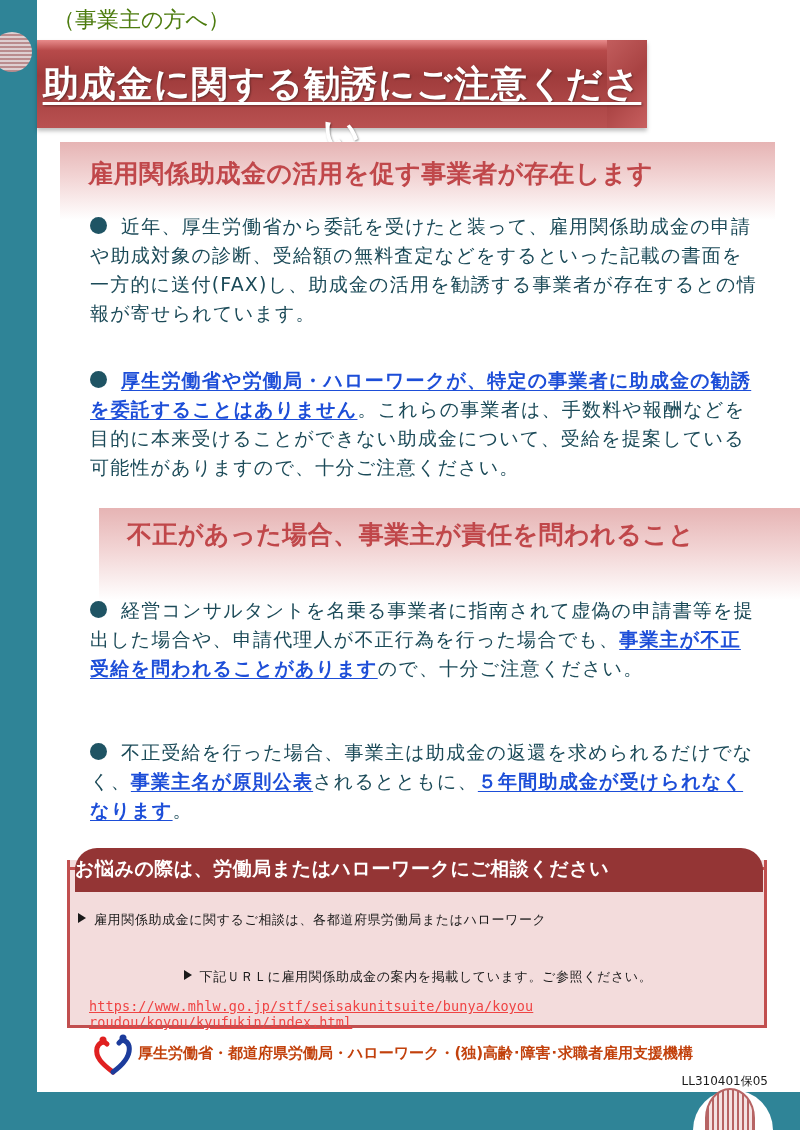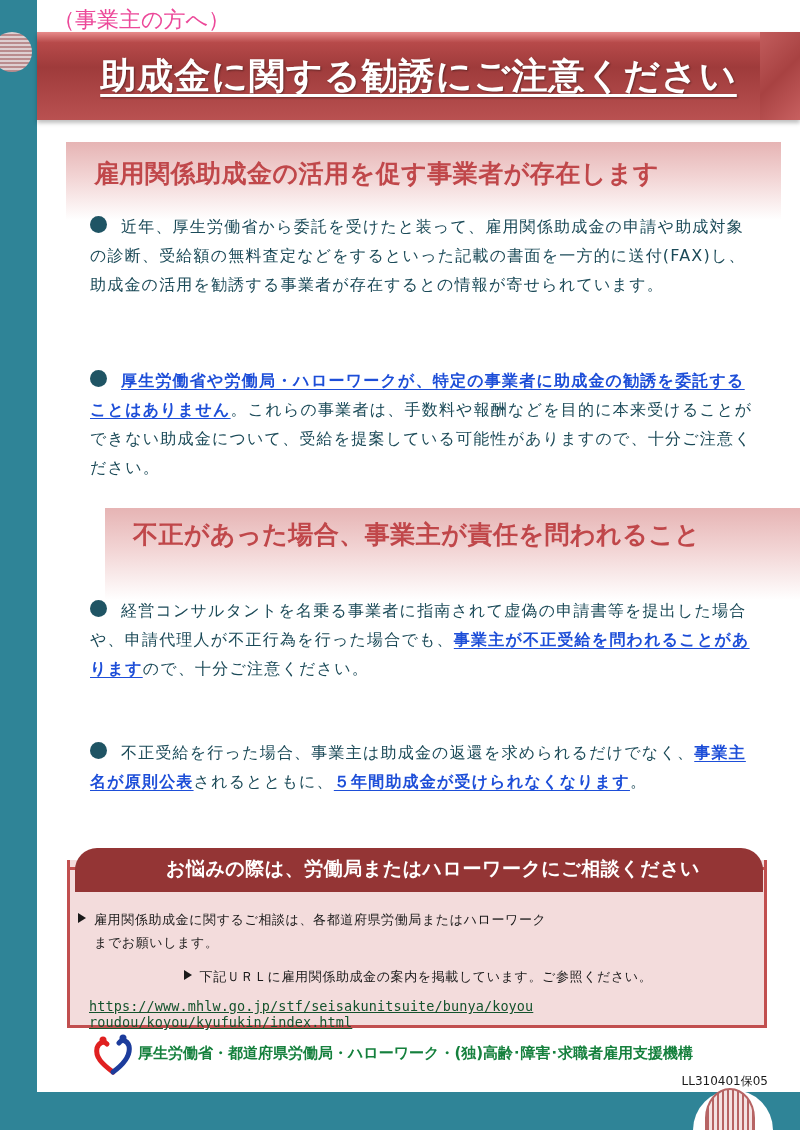--- a/index.html
+++ b/index.html
@@ -8,56 +8,56 @@
 
   
   .teal-left { position: absolute; left: 0; top: 0; width: 37px; height: 1130px; background: #2f8497; }
   .teal-left-top { position: absolute; left: 0; top: 0; width: 37px; height: 32px; background: #2f8497; border-radius: 0 0 18px 0; }
   .teal-bottom { position: absolute; left: 0; top: 1092px; width: 800px; height: 38px; background: #2f8497; }
   .frame-white { position: absolute; left: 37px; top: 38px; width: 763px; height: 1054px; background: #ffffff; }
 
   .left-disc { position: absolute; left: -8px; top: 32px; width: 40px; height: 40px; border-radius: 50%;
     background: repeating-linear-gradient(0deg, #c98c8c 0 2px, #f1d7d7 2px 4px); opacity: 0.9; }
 
-  .subtitle { position: absolute; left: 53px; top: 5px; font-size: 22px; color: #ec4899; letter-spacing: 0px; }
+  .subtitle { position: absolute; left: 53px; top: 5px; font-size: 22px; color: #4d7c0f; letter-spacing: 0px; }
 
   
-  .banner { position: absolute; left: 37px; top: 32px; width: 763px; height: 88px;
+  .banner { position: absolute; left: 37px; top: 40px; width: 610px; height: 88px;
     background: linear-gradient(180deg, #e88b8b 0%, #b74a4a 12%, #9f3b3b 40%, #b95151 100%);
     box-shadow: 0 3px 4px rgba(0,0,0,0.25); }
   .banner-right { position: absolute; right: 0; top: 0; width: 40px; height: 88px;
     background: linear-gradient(135deg, #c25d5d 0%, #a84242 50%, #c86060 100%); }
   .banner-title { position: absolute; left: 0; right: 0; top: 20px; text-align: center;
     font-size: 36px; font-weight: bold; color: #ffffff; text-decoration: underline; text-underline-offset: 6px;
     text-shadow: 1px 1px 2px rgba(0,0,0,0.4); letter-spacing: 1px; }
 
   
-  .sec-head { position: absolute; left: 66px; width: 715px;
+  .sec-head { position: absolute; left: 60px; width: 715px;
     background: linear-gradient(180deg, #e6b4b4 0%, #f2d4d4 45%, #ffffff 100%); }
   .sec-head-title { color: #c0474a; font-weight: bold; font-size: 25px; line-height: 36px; padding-left: 28px; letter-spacing: 0.5px; }
 
-  .para { position: absolute; left: 90px; width: 670px; font-size: 16px; line-height: 29px; color: #1b4a58; letter-spacing: 1.2px; }
+  .para { position: absolute; left: 90px; width: 670px; font-size: 19px; line-height: 29px; color: #1b4a58; letter-spacing: 1.2px; }
   .bullet { display: inline-block; width: 17px; height: 17px; border-radius: 50%; background: #1f5464; vertical-align: -1px; margin-right: 14px; }
   .hl { font-weight: bold; text-decoration: underline; text-underline-offset: 3px; color: #1d4ed8; }
 
   
   .contact-box { position: absolute; left: 67px; top: 860px; width: 700px; height: 168px;
     background: #f3dcdc; border: 3px solid #c14f4f; border-top: none; }
   .contact-head { position: absolute; left: 75px; top: 848px; width: 688px; height: 44px;
     background: #943535; border-radius: 22px 22px 0 0; }
   .contact-head-line { position: absolute; left: 67px; top: 867px; width: 700px; height: 3px; background: #c14f4f; }
-  .contact-head-title { position: absolute; left: 0; right: 0; top: 8px; text-align: center; color: #ffffff; font-weight: bold; font-size: 19px; letter-spacing: 0.5px; margin-left: 28px; }
+  .contact-head-title { position: absolute; left: 0; right: 0; top: 8px; color: #ffffff; font-weight: bold; font-size: 19px; letter-spacing: 0.5px; }
 
   .contact-item { position: absolute; left: 78px; width: 680px; font-size: 13px; line-height: 23px; color: #1a1a1a; letter-spacing: 0.6px; }
   .tri { display: inline-block; width: 0; height: 0; border-left: 8px solid #1a1a1a; border-top: 5px solid transparent; border-bottom: 5px solid transparent; margin-right: 8px; vertical-align: 1px; }
-  .url { position: absolute; left: 89px; top: 998px; font-size: 13.5px; color: #14532d; text-decoration: underline; letter-spacing: 0.1px; font-family: "DejaVu Sans Mono", monospace; }
+  .url { position: absolute; left: 89px; top: 998px; font-size: 13.5px; color: #ef4444; text-decoration: underline; letter-spacing: 0.1px; font-family: "DejaVu Sans Mono", monospace; }
 
   
   .footer-logo { position: absolute; left: 92px; top: 1034px; width: 42px; height: 42px; }
-  .footer-orgs { position: absolute; left: 138px; top: 1044px; font-size: 15px; font-weight: bold; color: #15803d; letter-spacing: 0px; }
+  .footer-orgs { position: absolute; left: 138px; top: 1044px; font-size: 15px; font-weight: bold; color: #c2410c; letter-spacing: 0px; }
   .footer-code { position: absolute; right: 32px; top: 1073px; font-size: 12px; color: #1a1a1a; }
 
   .bottom-deco-hole { position: absolute; left: 693px; top: 1090px; width: 80px; height: 40px; background: #ffffff; border-radius: 40px 40px 0 0; }
   .bottom-deco { position: absolute; left: 705px; top: 1088px; width: 50px; height: 60px; border-radius: 50% 50% 0 0;
     background: repeating-linear-gradient(90deg, #b76464 0 2px, #f4e2e2 2px 5px); border: 2px solid #b76464; }
 </style>
 </head>
 <body>
 
 <div class="teal-left"></div>
@@ -100,21 +100,20 @@
 </div>
 
 <div class="contact-box"></div>
 <div class="contact-head-line"></div>
 <div class="contact-head">
   <div class="contact-head-title">お悩みの際は、労働局またはハローワークにご相談ください</div>
 </div>
 
 <div class="contact-item" style="top:908px;">
   <div><span class="tri"></span><span>雇用関係助成金に関するご相談は、各都道府県労働局またはハローワーク</span></div>
-  <div style="padding-left:16px;">までお願いします。</div>
 </div>
 
 <div class="contact-item" style="top:965px;text-align:center;">
   <span class="tri"></span><span>下記ＵＲＬに雇用関係助成金の案内を掲載しています。ご参照ください。</span>
 </div>
 
 <a class="url">https://www.mhlw.go.jp/stf/seisakunitsuite/bunya/koyou roudou/koyou/kyufukin/index.html</a>
 
 <div class="footer-logo">
   <svg width="42" height="42" viewBox="0 0 42 42">

